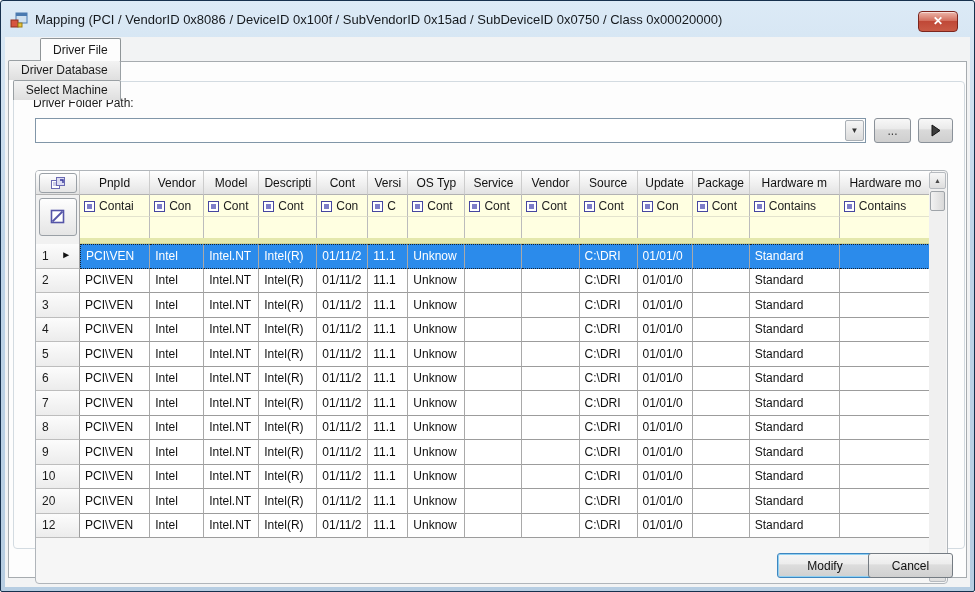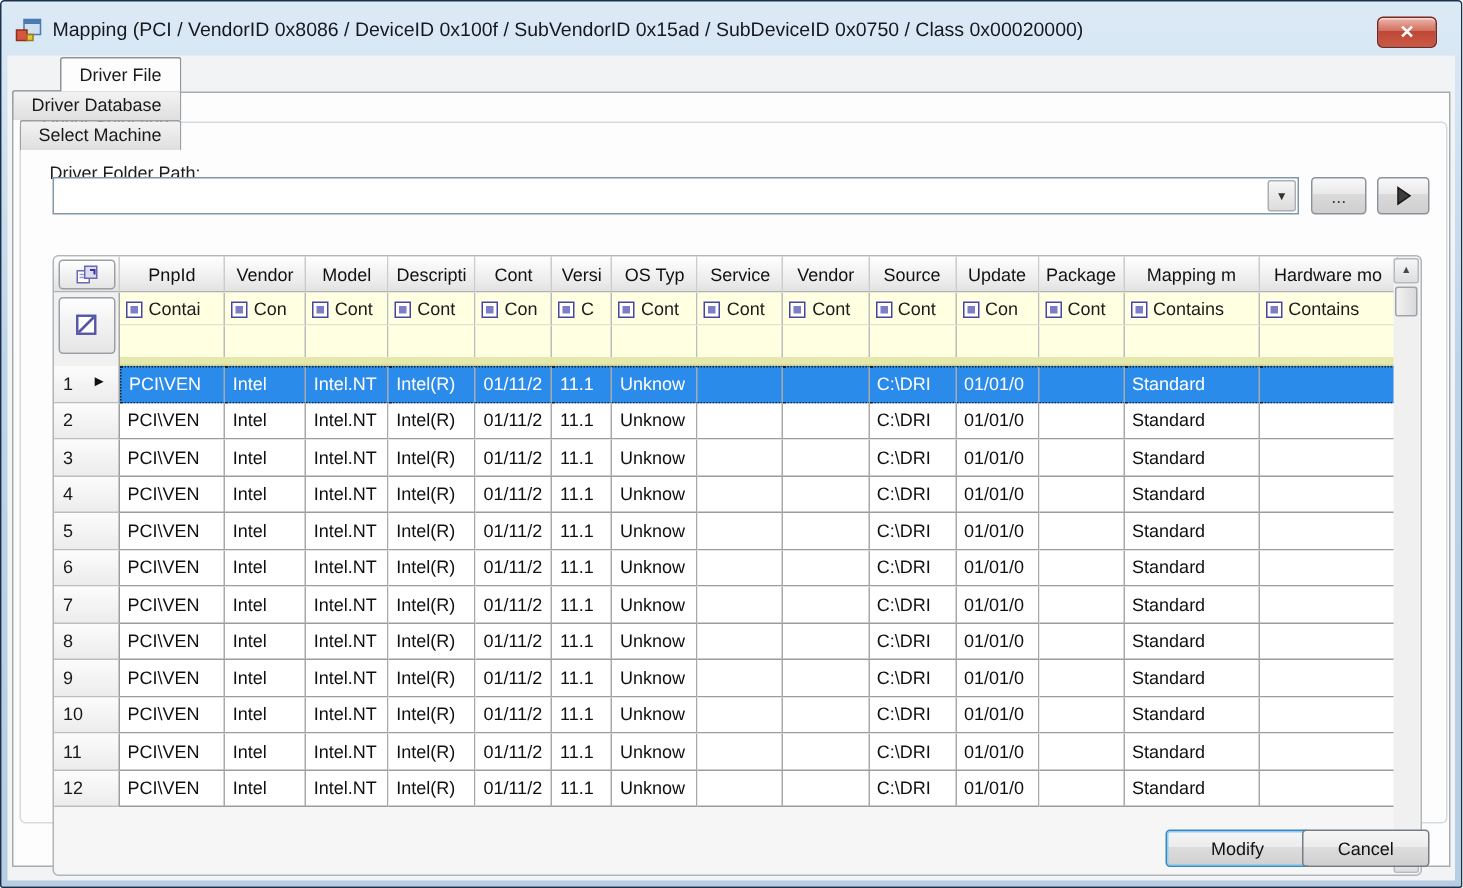--- a/index.html
+++ b/index.html
@@ -35,21 +35,21 @@
   }
   .tabpanel {
     position: absolute; left: 3px; top: 24px; right: 3px; bottom: 9px;
     background: #fdfdfd; border: 1px solid #a6abaf;
   }
   
   .groupbox { position: absolute; left: 4px; top: 19px; width: 952px; height: 468px;
     border: 1px solid #d3dbe1; border-radius: 4px; }
   .group-label { position: absolute; left: 14px; top: 12px; background: #fdfdfd; padding: 0 5px;
     font-size: 12px; color: #1d1d1d; text-align: center; }
-  .path-label { position: absolute; left: 24px; top: 46px; font-size: 12px; color: #1d1d1d; }
+  .path-label { position: absolute; left: 24px; top: 34px; font-size: 12px; color: #1d1d1d; }
   
   .combo { position: absolute; left: 26px; top: 56px; width: 831px; height: 25px;
     background: #fff; border: 1px solid #8196a8; }
   .combo-text { position: absolute; left: 5px; top: 0; right: 22px; line-height: 23px; font-size: 12px;
     color: #101010; white-space: nowrap; overflow: hidden; }
   .combo-arrow-btn { position: absolute; top: 1px; right: 1px; bottom: 1px; width: 19px;
     background: linear-gradient(#f6f6f6, #dcdcdc); border: 1px solid #a9afb5; border-radius: 2px;
     display: flex; align-items: center; justify-content: center; font-size: 8px; color: #333; }
   .mini-btn { position: absolute; top: 56px; height: 25px;
     background: linear-gradient(#f8f8f8, #e9e9e9 45%, #dadada 46%, #cfcfcf);
@@ -193,21 +193,21 @@
                 <th>Model</th>
                 <th>Descripti</th>
                 <th>Cont</th>
                 <th>Versi</th>
                 <th>OS Typ</th>
                 <th>Service</th>
                 <th>Vendor</th>
                 <th>Source</th>
                 <th>Update</th>
                 <th>Package</th>
-                <th>Mapping m</th>
+                <th>Hardware m</th>
                 <th>Hardware mo</th>
               </tr>
               <tr class="frow">
                 <td class="fbtncell" rowspan="2"><button class="tool-btn tall">
                     <svg width="15" height="15" viewBox="0 0 15 15">
                       <rect x="1.5" y="1.5" width="12" height="12" fill="#ffffff" stroke="#5555a8" stroke-width="1.6"></rect>
                       <line x1="2.5" y1="12.5" x2="12.5" y2="2.5" stroke="#5555a8" stroke-width="1.8"></line>
                     </svg>
                   </button></td>
                 <td class="fcell"><span class="fbox"><span></span></span><span>Contai</span></td>
@@ -409,21 +409,21 @@
                 <td class="dcell">Unknow</td>
                 <td class="dcell"></td>
                 <td class="dcell"></td>
                 <td class="dcell">C:\DRI</td>
                 <td class="dcell">01/01/0</td>
                 <td class="dcell"></td>
                 <td class="dcell">Standard</td>
                 <td class="dcell"></td>
               </tr>
               <tr class="drow">
-                <td class="rowhdr"><span>11</span></td>
+                <td class="rowhdr"><span>20</span></td>
                 <td class="dcell">PCI\VEN</td>
                 <td class="dcell">Intel</td>
                 <td class="dcell">Intel.NT</td>
                 <td class="dcell">Intel(R)</td>
                 <td class="dcell">01/11/2</td>
                 <td class="dcell">11.1</td>
                 <td class="dcell">Unknow</td>
                 <td class="dcell"></td>
                 <td class="dcell"></td>
                 <td class="dcell">C:\DRI</td>

